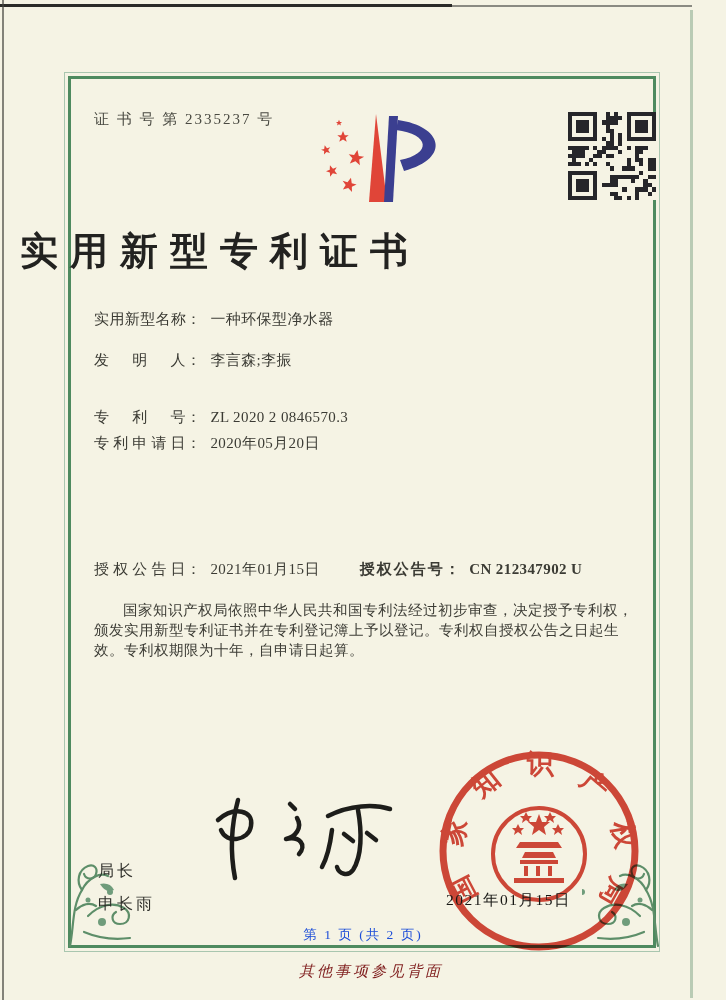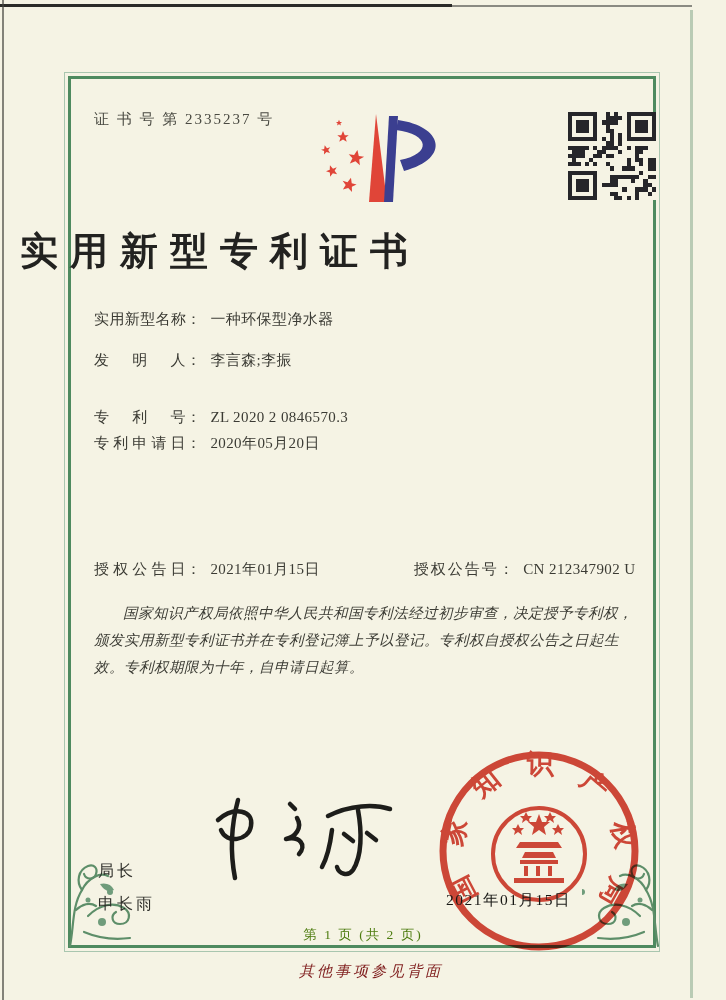--- a/index.html
+++ b/index.html
@@ -24,32 +24,32 @@
   .cert-no{position:absolute;left:94px;top:110px;font-size:15px;letter-spacing:2px;color:#4a4a42;text-align:center;}
   .logo{position:absolute;left:292px;top:110px;}
   .qr{position:absolute;left:568px;top:112px;}
   .title{
     position:absolute;left:0;top:226px;width:100%;
     font-size:38px;font-weight:bold;letter-spacing:12px;text-indent:12px;color:#222220;padding-left:8px;
   }
   .field-row{position:absolute;left:94px;font-size:15px;color:#3b3b34;white-space:nowrap;letter-spacing:.4px;}
   .field-label{display:inline-block;width:92px;text-align:justify;text-align-last:justify;}
   .field-colon{margin-right:9px;}
-  .field-pair2{margin-left:94px;}
+  .field-pair2{margin-left:40px;font-weight:bold;}
   .field-pair2 .field-label{width:auto;letter-spacing:2px;text-align-last:auto;}
   .body-text{
     position:absolute;left:94px;top:600px;width:544px;
-    font-size:14.5px;line-height:27px;color:#3c3c35;font-style:italic;letter-spacing:.5px;
+    font-size:14.5px;line-height:20px;color:#3c3c35;letter-spacing:.5px;
   }
   .body-text p{margin:0;text-indent:2em;}
   .signoff{position:absolute;left:98px;top:818px;font-size:16px;color:#2f2f2a;line-height:33px;letter-spacing:3px;margin-top:36px;}
   .signature{position:absolute;left:200px;top:786px;}
   .seal{position:absolute;left:436px;top:748px;width:206px;height:206px;mix-blend-mode:multiply;opacity:.92;}
   .seal-date{position:absolute;left:446px;top:890px;font-size:15.5px;letter-spacing:1.5px;color:#181815;}
-  .page-no{position:absolute;left:0;top:926px;width:100%;text-align:center;font-size:13.5px;letter-spacing:2px;color:#4d7c0f;}
+  .page-no{position:absolute;left:0;top:926px;width:100%;text-align:center;font-size:13.5px;letter-spacing:2px;color:#1d4ed8;}
   .footer-note{position:absolute;left:0;top:962px;width:100%;text-align:center;font-size:15px;font-style:italic;letter-spacing:3px;color:#7f1d1d;margin-left:8px;}
 </style>
 </head>
 <body>
 
 <div class="page">
 
   <div class="scan-top-line"></div>
   <div class="scan-top-line2"></div>
   <div class="scan-left-line"></div>

